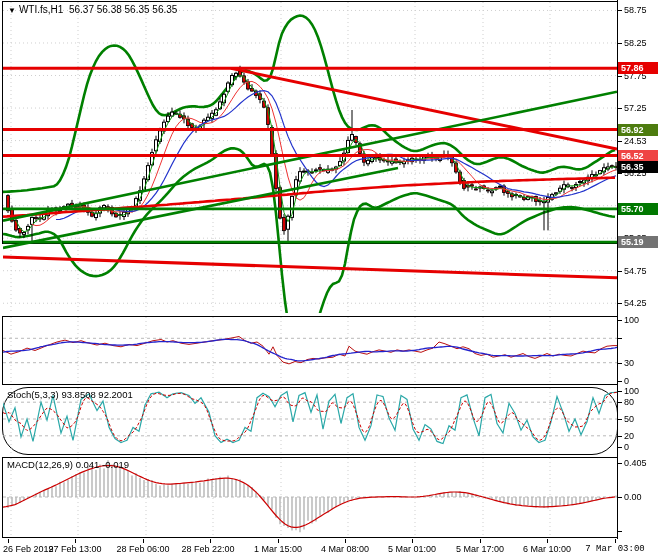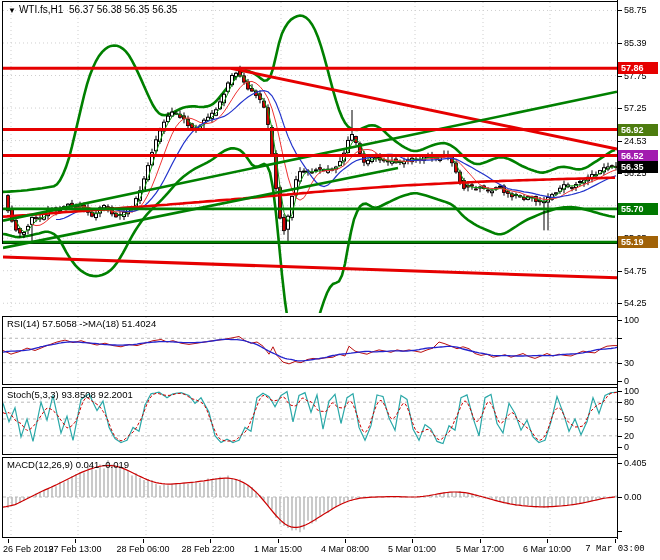--- a/index.html
+++ b/index.html
@@ -2,21 +2,21 @@
 <html><head>
 <meta charset="utf-8">
 <style>
   html,body{margin:0;padding:0;background:#ffffff;}
   #win{position:relative;width:660px;height:560px;background:#fff;overflow:hidden;
        font-family:"Liberation Sans",sans-serif;color:#000;}
   .panel{position:absolute;left:2px;width:616px;border:1px solid #000;background:#fff;box-sizing:border-box;}
   .panel svg{position:absolute;left:0;top:0;}
   #main-panel{top:1px;height:243px;}
   #rsi-panel{top:316px;height:69px;}
-  #stoch-panel{top:387px;height:68px;}
+  #stoch-panel{top:387px;height:68px;border-radius:26px;}
   #macd-panel{top:457px;height:81px;}
   #title-row{position:absolute;left:5px;top:2px;font-size:10px;white-space:nowrap;z-index:5;}
   #title-row .marker{font-size:8px;margin-right:3px;}
   .plabel{position:absolute;left:4px;top:1px;font-size:9.5px;white-space:nowrap;z-index:5;background:transparent;}
   #price-axis{position:absolute;left:618px;top:0;width:42px;height:540px;background:#fff;}
   #axis-divider{position:absolute;left:617px;top:0;width:1px;height:539px;background:#000;}
   .tick-label{position:absolute;left:6px;font-size:9px;white-space:nowrap;}
   .tick-dash{position:absolute;left:0px;width:4px;height:1px;background:#000;}
   .badge{position:absolute;left:0px;width:40px;height:12px;line-height:12px;
          font-size:9px;font-weight:bold;color:#fff;padding-left:3px;box-sizing:border-box;z-index:6;}
@@ -407,21 +407,20 @@
         <line x1="345" y1="0" x2="345" y2="67" class="grid"></line>
         <line x1="412" y1="0" x2="412" y2="67" class="grid"></line>
         <line x1="480" y1="0" x2="480" y2="67" class="grid"></line>
         <line x1="547" y1="0" x2="547" y2="67" class="grid"></line>
         <line x1="615" y1="0" x2="615" y2="67" class="grid"></line>
         <line x1="0" y1="21.3" x2="614" y2="21.3" class="zero-dash"></line>
         <line x1="0" y1="45.699999999999996" x2="614" y2="45.699999999999996" class="zero-dash"></line>
         <polyline points="0.0,33.5 2.0,34.4 4.0,35.3 6.0,36.2 8.0,37.2 10.0,36.5 12.0,35.9 14.0,35.3 16.0,34.7 18.0,33.8 20.0,32.9 22.0,32.0 24.0,31.1 26.0,31.7 28.0,32.3 30.0,32.9 32.0,33.5 34.0,32.7 36.0,31.9 38.0,31.1 40.0,30.2 42.0,29.4 44.0,28.6 46.0,27.9 48.0,27.2 50.0,26.4 52.0,25.7 54.0,25.0 56.0,24.5 58.0,24.0 60.0,23.6 62.0,23.1 64.0,23.7 66.0,24.3 68.0,25.0 70.0,25.6 72.0,25.1 74.0,24.7 76.0,24.2 78.0,23.7 80.0,24.3 82.0,25.0 84.0,25.6 86.0,26.2 88.0,26.6 90.0,27.1 92.0,27.6 94.0,28.0 96.0,27.6 98.0,27.1 100.0,26.6 102.0,26.2 104.0,26.8 106.0,27.4 108.0,28.0 110.0,28.6 112.0,28.9 114.0,29.2 116.0,29.5 118.0,29.8 120.0,29.2 122.0,28.6 124.0,28.0 126.0,27.4 128.0,27.7 130.0,28.0 132.0,28.3 134.0,28.6 136.0,28.0 138.0,27.4 140.0,26.8 142.0,26.2 144.0,25.6 146.0,25.0 148.0,24.3 150.0,23.7 152.0,23.4 154.0,23.1 156.0,22.8 158.0,22.5 160.0,23.3 162.0,24.1 164.0,25.0 166.0,24.6 168.0,24.1 170.0,23.7 172.0,24.3 174.0,25.0 176.0,25.6 178.0,26.2 180.0,26.5 182.0,26.8 184.0,27.1 186.0,27.4 188.0,27.1 190.0,26.8 192.0,26.5 194.0,26.2 196.0,25.9 198.0,25.6 200.0,25.3 202.0,25.0 204.0,24.7 206.0,24.3 208.0,24.0 210.0,23.7 212.0,23.5 214.0,23.3 216.0,23.0 218.0,22.8 220.0,22.5 222.0,22.2 224.0,21.8 226.0,21.4 228.0,21.1 230.0,20.7 232.0,20.3 234.0,19.9 236.0,19.5 238.0,20.9 240.0,22.3 242.0,23.7 244.0,24.6 246.0,25.4 248.0,26.2 250.0,25.8 252.0,25.4 254.0,25.0 256.0,26.4 258.0,27.8 260.0,29.2 262.0,31.9 264.0,34.5 266.0,37.2 268.0,33.5 270.0,29.8 272.0,34.1 274.0,38.4 276.0,40.6 278.0,42.9 280.0,45.1 282.0,45.7 284.0,46.3 286.0,46.9 288.0,46.1 290.0,45.3 292.0,44.5 294.0,44.9 296.0,45.3 298.0,45.7 300.0,44.7 302.0,43.7 304.0,42.6 306.0,42.2 308.0,41.8 310.0,41.4 312.0,41.6 314.0,41.8 316.0,42.0 318.0,41.6 320.0,41.2 322.0,40.8 324.0,40.7 326.0,40.5 328.0,40.4 330.0,40.2 332.0,39.2 334.0,38.2 336.0,37.2 338.0,37.8 340.0,38.4 342.0,39.0 344.0,34.1 346.0,29.2 348.0,30.9 350.0,32.5 352.0,34.1 354.0,34.7 356.0,35.3 358.0,35.9 360.0,36.3 362.0,36.8 364.0,37.2 366.0,36.3 368.0,35.5 370.0,34.7 372.0,34.1 374.0,33.5 376.0,32.9 378.0,33.3 380.0,33.7 382.0,34.1 384.0,34.5 386.0,34.9 388.0,35.3 390.0,34.5 392.0,33.7 394.0,32.9 396.0,33.3 398.0,33.7 400.0,34.1 402.0,33.7 404.0,33.3 406.0,32.9 408.0,33.3 410.0,33.7 412.0,34.1 414.0,34.5 416.0,34.9 418.0,35.3 420.0,34.5 422.0,33.7 424.0,32.9 426.0,32.3 428.0,31.7 430.0,31.1 432.0,29.0 434.0,27.0 436.0,25.0 438.0,25.6 440.0,26.2 442.0,26.8 444.0,27.6 446.0,28.4 448.0,29.2 450.0,30.0 452.0,30.9 454.0,31.7 456.0,31.1 458.0,30.4 460.0,29.8 462.0,30.4 464.0,31.1 466.0,31.7 468.0,33.3 470.0,34.9 472.0,36.5 474.0,37.2 476.0,37.8 478.0,38.4 480.0,38.0 482.0,37.6 484.0,37.2 486.0,38.2 488.0,39.2 490.0,40.2 492.0,39.8 494.0,39.4 496.0,39.0 498.0,38.6 500.0,38.2 502.0,37.8 504.0,38.6 506.0,39.4 508.0,40.2 510.0,39.6 512.0,39.0 514.0,38.4 516.0,37.8 518.0,37.2 520.0,36.5 522.0,37.6 524.0,38.6 526.0,39.6 528.0,40.2 530.0,40.8 532.0,41.4 534.0,40.6 536.0,39.8 538.0,39.0 540.0,38.2 542.0,37.4 544.0,36.5 546.0,37.4 548.0,38.2 550.0,39.0 552.0,38.4 554.0,37.8 556.0,37.2 558.0,37.6 560.0,38.0 562.0,38.4 564.0,38.6 566.0,38.8 568.0,39.0 570.0,38.2 572.0,37.4 574.0,36.5 576.0,35.7 578.0,34.9 580.0,34.1 582.0,34.5 584.0,34.9 586.0,35.3 588.0,35.5 590.0,35.7 592.0,35.9 594.0,34.5 596.0,33.1 598.0,31.7 600.0,30.9 602.0,30.0 604.0,29.2 606.0,29.0 608.0,28.8 610.0,28.6 612.0,28.6 614.0,28.6" class="rsi-red"></polyline>
         <polyline points="0.0,35.1 2.0,34.8 4.0,34.5 6.0,34.3 8.0,34.2 10.0,34.1 12.0,34.1 14.0,34.0 16.0,33.9 18.0,33.7 20.0,33.6 22.0,33.4 24.0,33.1 26.0,32.8 28.0,32.3 30.0,31.8 32.0,31.3 34.0,30.8 36.0,30.3 38.0,29.7 40.0,29.3 42.0,28.8 44.0,28.4 46.0,28.1 48.0,27.8 50.0,27.4 52.0,27.1 54.0,26.7 56.0,26.2 58.0,25.9 60.0,25.5 62.0,25.3 64.0,25.1 66.0,25.0 68.0,24.9 70.0,24.9 72.0,25.0 74.0,25.1 76.0,25.2 78.0,25.3 80.0,25.5 82.0,25.6 84.0,25.8 86.0,25.9 88.0,26.1 90.0,26.3 92.0,26.4 94.0,26.6 96.0,26.9 98.0,27.1 100.0,27.4 102.0,27.6 104.0,27.7 106.0,27.8 108.0,27.9 110.0,28.0 112.0,28.0 114.0,28.1 116.0,28.1 118.0,28.1 120.0,28.1 122.0,28.0 124.0,28.0 126.0,27.9 128.0,27.8 130.0,27.6 132.0,27.3 134.0,27.1 136.0,26.7 138.0,26.4 140.0,26.1 142.0,25.9 144.0,25.7 146.0,25.5 148.0,25.4 150.0,25.2 152.0,25.0 154.0,24.8 156.0,24.7 158.0,24.6 160.0,24.6 162.0,24.6 164.0,24.6 166.0,24.7 168.0,24.8 170.0,24.9 172.0,25.0 174.0,25.2 176.0,25.3 178.0,25.4 180.0,25.6 182.0,25.6 184.0,25.7 186.0,25.6 188.0,25.6 190.0,25.6 192.0,25.6 194.0,25.5 196.0,25.4 198.0,25.3 200.0,25.1 202.0,24.9 204.0,24.7 206.0,24.4 208.0,24.1 210.0,23.8 212.0,23.5 214.0,23.2 216.0,22.9 218.0,22.6 220.0,22.5 222.0,22.4 224.0,22.4 226.0,22.4 228.0,22.5 230.0,22.6 232.0,22.7 234.0,22.7 236.0,22.9 238.0,23.1 240.0,23.4 242.0,23.9 244.0,24.5 246.0,25.2 248.0,25.8 250.0,26.2 252.0,26.8 254.0,27.7 256.0,28.7 258.0,29.8 260.0,30.9 262.0,32.0 264.0,33.1 266.0,34.2 268.0,35.2 270.0,36.1 272.0,37.0 274.0,37.9 276.0,38.9 278.0,39.8 280.0,40.6 282.0,41.3 284.0,41.8 286.0,42.2 288.0,42.4 290.0,42.8 292.0,43.3 294.0,43.7 296.0,43.9 298.0,43.9 300.0,43.8 302.0,43.6 304.0,43.4 306.0,43.1 308.0,42.8 310.0,42.5 312.0,42.2 314.0,41.9 316.0,41.6 318.0,41.2 320.0,40.9 322.0,40.6 324.0,40.1 326.0,39.5 328.0,39.0 330.0,38.5 332.0,38.2 334.0,37.8 336.0,37.5 338.0,37.2 340.0,37.0 342.0,36.8 344.0,36.6 346.0,36.4 348.0,36.2 350.0,35.9 352.0,35.6 354.0,35.3 356.0,35.1 358.0,34.9 360.0,34.7 362.0,34.5 364.0,34.3 366.0,34.3 368.0,34.6 370.0,34.8 372.0,34.8 374.0,34.8 376.0,34.7 378.0,34.6 380.0,34.5 382.0,34.4 384.0,34.3 386.0,34.1 388.0,33.9 390.0,33.8 392.0,33.8 394.0,33.8 396.0,33.9 398.0,34.0 400.0,34.1 402.0,34.1 404.0,34.0 406.0,33.9 408.0,33.7 410.0,33.5 412.0,33.3 414.0,32.9 416.0,32.6 418.0,32.2 420.0,31.8 422.0,31.5 424.0,31.2 426.0,31.0 428.0,30.8 430.0,30.6 432.0,30.5 434.0,30.4 436.0,30.2 438.0,30.0 440.0,29.8 442.0,29.6 444.0,29.4 446.0,29.4 448.0,29.4 450.0,29.6 452.0,29.8 454.0,30.2 456.0,30.7 458.0,31.4 460.0,32.0 462.0,32.5 464.0,33.0 466.0,33.5 468.0,34.0 470.0,34.5 472.0,35.0 474.0,35.4 476.0,35.8 478.0,36.1 480.0,36.5 482.0,36.9 484.0,37.3 486.0,37.7 488.0,38.1 490.0,38.4 492.0,38.6 494.0,38.6 496.0,38.7 498.0,38.6 500.0,38.6 502.0,38.5 504.0,38.6 506.0,38.7 508.0,38.8 510.0,38.9 512.0,38.9 514.0,39.0 516.0,39.0 518.0,39.0 520.0,39.0 522.0,38.9 524.0,38.9 526.0,38.8 528.0,38.8 530.0,38.7 532.0,38.6 534.0,38.6 536.0,38.5 538.0,38.5 540.0,38.6 542.0,38.6 544.0,38.7 546.0,38.7 548.0,38.7 550.0,38.6 552.0,38.4 554.0,38.2 556.0,37.9 558.0,37.7 560.0,37.5 562.0,37.3 564.0,37.2 566.0,37.1 568.0,37.0 570.0,36.9 572.0,36.8 574.0,36.6 576.0,36.4 578.0,36.1 580.0,35.8 582.0,35.4 584.0,35.0 586.0,34.5 588.0,34.1 590.0,33.6 592.0,33.1 594.0,32.7 596.0,32.5 598.0,32.3 600.0,32.2 602.0,32.1 604.0,31.9 606.0,31.7 608.0,31.5 610.0,31.1 612.0,30.8 614.0,30.3" class="rsi-blue"></polyline>
       </svg>
-    <div class="plabel">RSI(14) 57.5058  -&gt;MA(18) 51.4024</div>
   </div>
 
   <div id="stoch-panel" class="panel">
     <svg id="stoch-svg" width="614" height="66">
         <line x1="8" y1="0" x2="8" y2="66" class="grid"></line>
         <line x1="75" y1="0" x2="75" y2="66" class="grid"></line>
         <line x1="143" y1="0" x2="143" y2="66" class="grid"></line>
         <line x1="210" y1="0" x2="210" y2="66" class="grid"></line>
         <line x1="278" y1="0" x2="278" y2="66" class="grid"></line>
         <line x1="345" y1="0" x2="345" y2="66" class="grid"></line>
@@ -606,43 +605,43 @@
         <line x1="613" y1="39" x2="613" y2="37.38167486688307" class="macd-hist"></line>
         <polyline points="0.0,49.2 3.0,48.7 6.0,48.0 9.0,47.3 12.0,46.6 15.0,45.2 18.0,43.7 21.0,42.2 24.0,40.7 27.0,39.2 30.0,37.7 33.0,36.2 36.0,34.7 39.0,33.3 42.0,31.9 45.0,30.6 48.0,29.3 51.0,27.9 54.0,26.5 57.0,25.0 60.0,23.5 63.0,22.0 66.0,20.5 69.0,19.0 72.0,17.5 75.0,16.0 78.0,14.6 81.0,13.4 84.0,12.2 87.0,11.1 90.0,10.2 93.0,9.3 96.0,8.5 99.0,8.0 102.0,7.6 105.0,7.5 108.0,7.6 111.0,7.9 114.0,8.5 117.0,9.3 120.0,10.4 123.0,11.6 126.0,13.0 129.0,14.5 132.0,16.0 135.0,17.5 138.0,18.9 141.0,20.3 144.0,21.6 147.0,22.8 150.0,23.7 153.0,24.6 156.0,25.2 159.0,25.6 162.0,25.9 165.0,26.1 168.0,26.1 171.0,25.9 174.0,25.7 177.0,25.5 180.0,25.2 183.0,24.9 186.0,24.6 189.0,24.3 192.0,24.0 195.0,23.6 198.0,23.2 201.0,22.8 204.0,22.3 207.0,21.9 210.0,21.4 213.0,21.0 216.0,20.6 219.0,20.3 222.0,20.2 225.0,20.2 228.0,20.5 231.0,21.0 234.0,21.8 237.0,23.0 240.0,24.4 243.0,26.1 246.0,28.1 249.0,30.5 252.0,33.2 255.0,36.2 258.0,39.5 261.0,43.0 264.0,46.6 267.0,50.3 270.0,54.0 273.0,57.5 276.0,60.7 279.0,63.6 282.0,65.9 285.0,67.7 288.0,68.9 291.0,69.4 294.0,69.3 297.0,68.8 300.0,67.9 303.0,66.7 306.0,65.2 309.0,63.5 312.0,61.7 315.0,59.8 318.0,57.9 321.0,56.0 324.0,54.2 327.0,52.4 330.0,50.6 333.0,48.8 336.0,47.2 339.0,45.8 342.0,44.5 345.0,43.3 348.0,42.3 351.0,41.5 354.0,40.8 357.0,40.2 360.0,39.9 363.0,39.6 366.0,39.4 369.0,39.2 372.0,39.1 375.0,38.9 378.0,38.9 381.0,38.8 384.0,38.7 387.0,38.7 390.0,38.7 393.0,38.7 396.0,38.7 399.0,38.8 402.0,38.9 405.0,39.0 408.0,39.0 411.0,39.0 414.0,38.9 417.0,38.7 420.0,38.4 423.0,38.0 426.0,37.6 429.0,37.0 432.0,36.5 435.0,35.9 438.0,35.4 441.0,34.9 444.0,34.5 447.0,34.2 450.0,34.0 453.0,34.0 456.0,34.1 459.0,34.4 462.0,34.7 465.0,35.2 468.0,35.8 471.0,36.6 474.0,37.3 477.0,38.2 480.0,39.0 483.0,39.8 486.0,40.7 489.0,41.5 492.0,42.4 495.0,43.2 498.0,43.9 501.0,44.6 504.0,45.2 507.0,45.8 510.0,46.3 513.0,46.8 516.0,47.2 519.0,47.6 522.0,47.9 525.0,48.2 528.0,48.4 531.0,48.6 534.0,48.7 537.0,48.8 540.0,48.9 543.0,48.8 546.0,48.7 549.0,48.6 552.0,48.4 555.0,48.2 558.0,48.0 561.0,47.7 564.0,47.4 567.0,47.0 570.0,46.6 573.0,46.2 576.0,45.7 579.0,45.1 582.0,44.5 585.0,43.9 588.0,43.2 591.0,42.5 594.0,41.8 597.0,41.1 600.0,40.3 603.0,40.0 606.0,39.6 609.0,39.3 612.0,38.9" class="macd-sig"></polyline>
       </svg>
     <div class="plabel">MACD(12,26,9) 0.041 -0.019</div>
   </div>
 
   <div id="axis-divider"></div>
   <div id="price-axis">
       <div class="tick-label" style="top: 5.45816px;">58.75</div>
       <div class="tick-dash" style="top: 10.4582px;"></div>
-      <div class="tick-label" style="top: 37.9895px;">85.39</div>
+      <div class="tick-label" style="top: 37.9895px;">58.25</div>
       <div class="tick-dash" style="top: 42.9895px;"></div>
       <div class="tick-label" style="top: 70.5209px;">57.75</div>
       <div class="tick-dash" style="top: 75.5209px;"></div>
       <div class="tick-label" style="top: 103.052px;">57.25</div>
       <div class="tick-dash" style="top: 108.052px;"></div>
       <div class="tick-label" style="top: 135.584px;">24.53</div>
       <div class="tick-dash" style="top: 140.584px;"></div>
       <div class="tick-label" style="top: 168.115px;">56.25</div>
       <div class="tick-dash" style="top: 173.115px;"></div>
       <div class="tick-label" style="top: 200.646px;">55.75</div>
       <div class="tick-dash" style="top: 205.646px;"></div>
       <div class="tick-label" style="top: 233.178px;">55.25</div>
       <div class="tick-dash" style="top: 238.178px;"></div>
       <div class="tick-label" style="top: 265.709px;">54.75</div>
       <div class="tick-dash" style="top: 270.709px;"></div>
       <div class="tick-label" style="top: 298.241px;">54.25</div>
       <div class="tick-dash" style="top: 303.241px;"></div>
       <div class="badge" style="top: 62.364px; background: rgb(230, 0, 0);">57.86</div>
       <div class="badge" style="top: 123.523px; background: #4d7c0f;">56.92</div>
-      <div class="badge" style="top: 149.548px; background: #a21caf;">56.52</div>
+      <div class="badge" style="top: 149.548px; background: #ef4444;">56.52</div>
       <div class="badge" style="top: 202.9px; background: rgb(0, 120, 0);">55.70</div>
-      <div class="badge" style="top: 236.082px; background: #a16207;">55.19</div>
+      <div class="badge" style="top: 236.082px; background: #737373;">55.19</div>
       <div class="badge" style="top: 160.609px; background: rgb(0, 0, 0);">56.35</div>
       <div class="tick-label" style="top: 315px;">100</div>
       <div class="tick-dash" style="top: 320px;"></div>
       <div class="tick-label" style="top: 333.3px; margin-left: 40px;">70</div>
       <div class="tick-dash" style="top: 338.3px;"></div>
       <div class="tick-label" style="top: 357.7px;">30</div>
       <div class="tick-dash" style="top: 362.7px;"></div>
       <div class="tick-label" style="top: 376px;">0</div>
       <div class="tick-dash" style="top: 381px;"></div>
       <div class="tick-label" style="top: 386px;">100</div>

